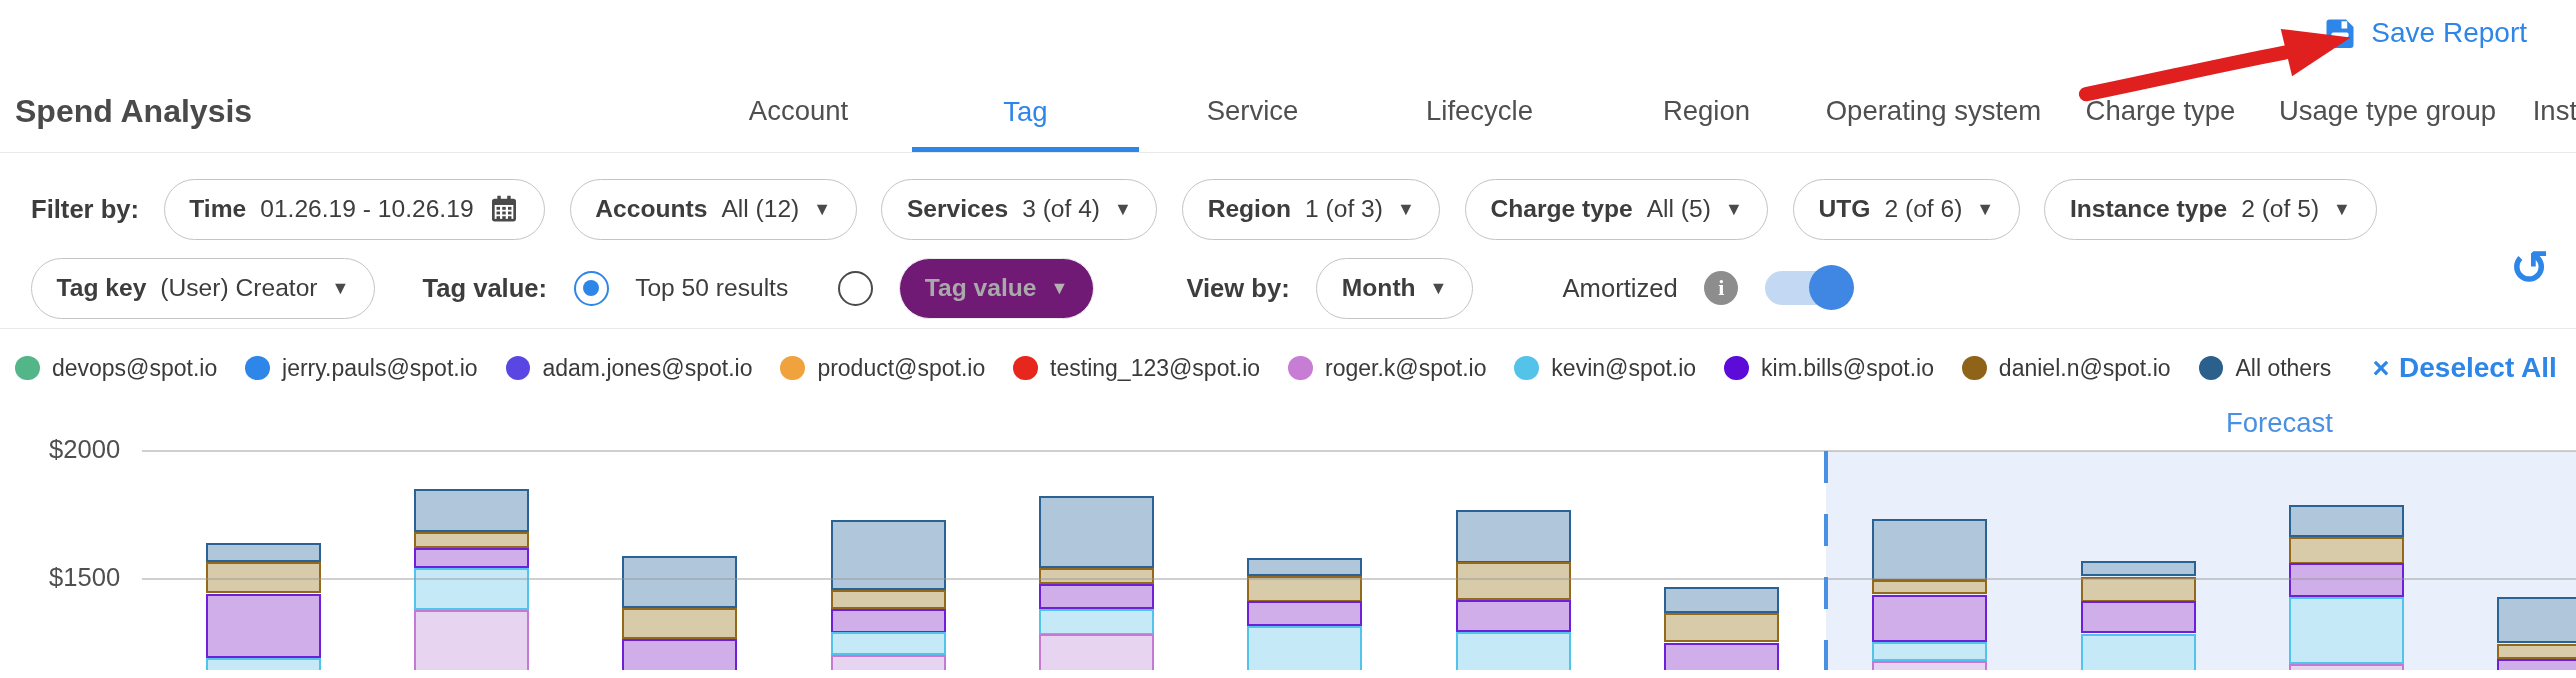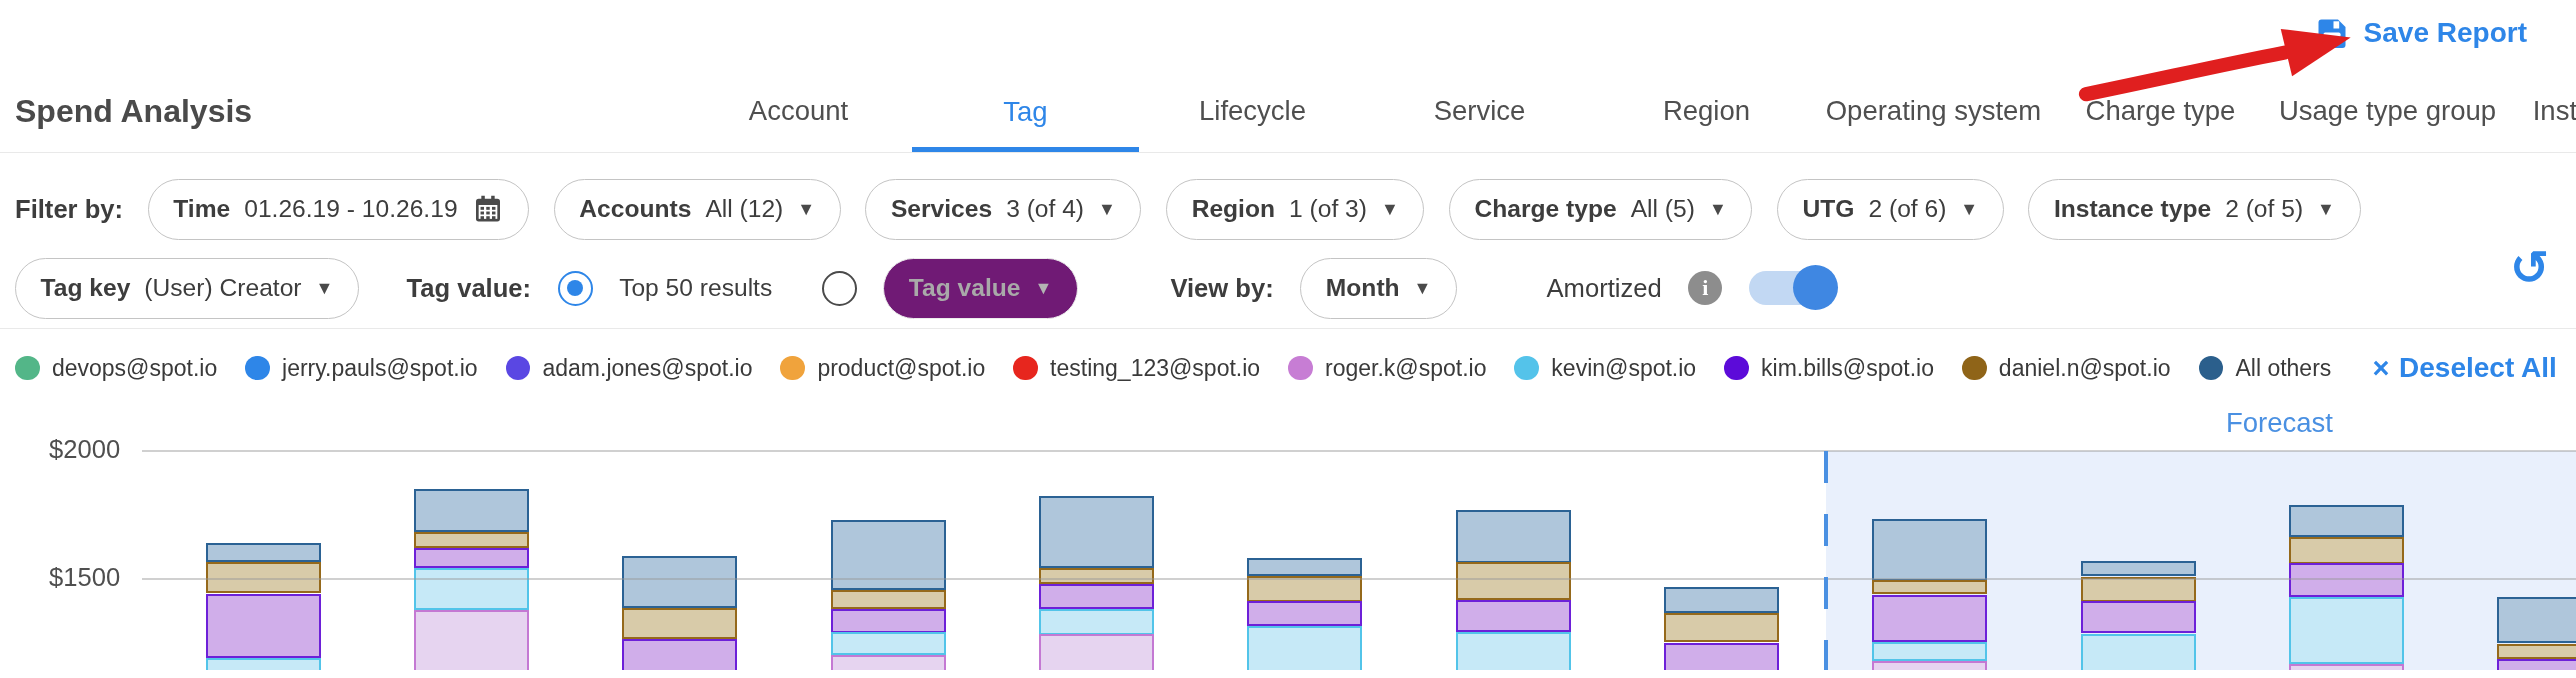--- a/index.html
+++ b/index.html
@@ -7,25 +7,25 @@
        font-family:"Liberation Sans","DejaVu Sans",sans-serif;color:#3d3d3d;}
 
   
   .topbar{position:absolute;top:0;left:0;width:2576px;height:152px;border-bottom:1.9px solid #e9e9e9;background:#fff;}
   .title{position:absolute;left:15px;top:93px;font-size:32px;font-weight:bold;color:#4a4a4a;white-space:nowrap;}
   .tabs{position:absolute;left:685px;top:0;height:152px;display:flex;}
   .tab{width:227px;height:152px;display:flex;align-items:flex-end;justify-content:center;
        padding-bottom:24.6px;box-sizing:border-box;font-size:27.5px;color:#4f4f4f;white-space:nowrap;cursor:pointer;}
   .tab.active{color:#2e86e8;border-bottom:5.7px solid #2e86e8;padding-bottom:19px;}
   .save-report{position:absolute;right:49px;top:15px;display:flex;align-items:center;gap:13.3px;
-       color:#2e86e8;font-weight:bold;font-size:28px;cursor:pointer;white-space:nowrap;}
+       color:#2e86e8;font-weight:normal;font-size:28px;cursor:pointer;white-space:nowrap;}
   .annot-arrow{position:absolute;left:2027px;top:11.4px;pointer-events:none;}
 
   
-  .filter-row{position:absolute;left:15px;display:flex;align-items:center;}
+  .filter-row{position:absolute;left:31px;display:flex;align-items:center;}
   .row1{top:169px;height:80px;gap:24.6px;}
   .row2{top:248px;height:80px;gap:26.5px;}
   .flabel{font-size:25.6px;font-weight:bold;color:#3d3d3d;white-space:nowrap;}
   .pill{display:flex;align-items:center;gap:14px;border:1.9px solid #c4c4c4;border-radius:38px;
         height:61px;padding:0 24.6px;font-size:24.6px;white-space:nowrap;background:#fff;cursor:pointer;box-sizing:border-box;}
   .plabel{font-weight:bold;color:#3d3d3d;}
   .pvalue{color:#3d3d3d;}
   .chev{color:#4a4a4a;font-size:18px;line-height:1;}
   .chev::before{content:"▼";}
   .chev.dis{color:#b3b3b3;}
@@ -74,22 +74,22 @@
 </head>
 <body>
 
 <div class="app">
 
   <div class="topbar">
     <div class="title">Spend Analysis</div>
     <div class="tabs" id="tabs">
         <div class="tab">Account</div>
         <div class="tab active">Tag</div>
+        <div class="tab">Service</div>
         <div class="tab">Lifecycle</div>
-        <div class="tab">Service</div>
         <div class="tab">Region</div>
         <div class="tab">Operating system</div>
         <div class="tab">Charge type</div>
         <div class="tab">Usage type group</div>
         <div class="tab">Instance type</div>
       </div>
     <div class="save-report">
       <span class="calicon">
         <svg width="36" height="36" viewBox="0 0 24 24">
           <path d="M5 3 h11 l5 5 v12 a2 2 0 0 1 -2 2 H5 a2 2 0 0 1 -2 -2 V5 a2 2 0 0 1 2 -2 z" fill="#2e86e8"></path>

